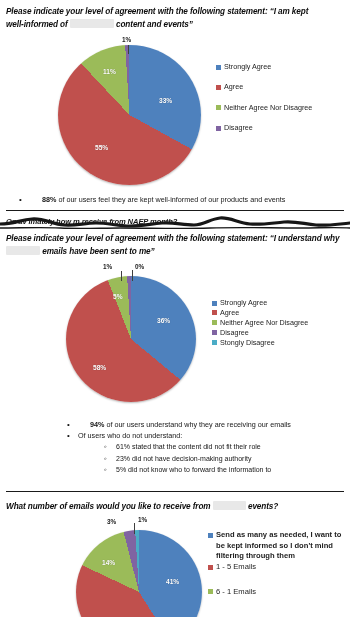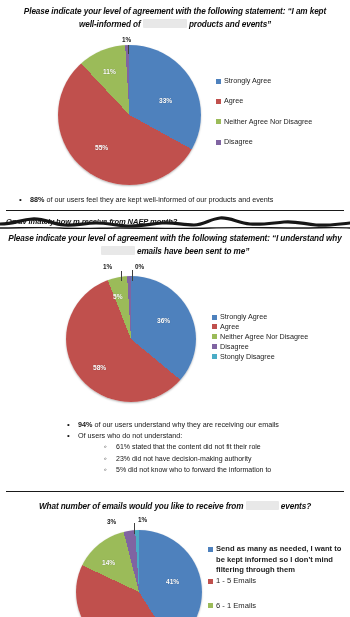--- a/index.html
+++ b/index.html
@@ -20,21 +20,20 @@
   
   .q-title {
     font-family: "Liberation Sans", sans-serif;
     font-style: italic;
     font-weight: bold;
     font-size: 8.2px;
     line-height: 13px;
     letter-spacing: -0.1px;
     color: #0d0d0d;
     padding: 0 6px;
-    text-align: center;
   }
   .q-title .redact {
     display: inline-block;
     background: #e8e8e8;
     color: transparent;
     border-radius: 1px;
     vertical-align: -1px;
   }
   .r1 { width: 44px; height: 9px; }
   .r2 { width: 34px; height: 9px; }
@@ -70,21 +69,21 @@
     font-weight: bold;
     color: #1a1a1a;
     white-space: nowrap;
   }
   .leader-v {
     position: absolute;
     border-left: 1px solid #3f3f3f;
   }
 
   
-  .legend { position: absolute; margin-top: 14px; }
+  .legend { position: absolute; }
   .legend-item {
     display: flex;
     align-items: flex-start;
     margin-bottom: 2px;
   }
   .legend-swatch {
     width: 5px;
     height: 5px;
     flex: 0 0 5px;
     margin-top: 2.5px;
@@ -110,21 +109,21 @@
     color: #161616;
   }
   .bullet-l1::before {
     content: "\2022";
     position: absolute;
     left: 19px;
     top: -0.5px;
     font-size: 8px;
     color: #161616;
   }
-  .bullet-l1 b { font-weight: bold; }
+  .bullet-l1 b { font-weight: bold; margin-left: 12px; }
   .bullet-l2 {
     position: relative;
     font-size: 7px;
     line-height: 11.5px;
     padding-left: 68px;
     color: #161616;
   }
   .bullet-l2::before {
     content: "\25E6";
     position: absolute;
@@ -164,21 +163,21 @@
   .torn-scribble { position: absolute; left: 0; top: 0; }
 </style>
 </head>
 <body>
 
 <div class="block" style="top:5px;">
   <div class="q-title">
     <span>Please indicate your level of agreement with the following statement: “I am kept</span><br>
     <span>well-informed of</span>
     <span class="redact r1">&nbsp;</span>
-    <span>products and events”</span>
+    <span>content and events”</span>
   </div>
 </div>
 
 <div class="block" style="top:40px;height:150px;">
   <div class="pie-wrap" style="left:58px; top:5px; width:145px; height:142px;">
     <div class="pie" style="left:0; top:0; width:143px; height:140px;">
       <div class="pie-inner" id="pie1" style="background: conic-gradient(rgb(78, 129, 189) 0deg, rgb(78, 129, 189) 118.8deg, rgb(192, 80, 77) 118.8deg, rgb(192, 80, 77) 316.8deg, rgb(155, 187, 89) 316.8deg, rgb(155, 187, 89) 356.4deg, rgb(128, 100, 162) 356.4deg, rgb(128, 100, 162) 360deg);"></div>
     </div>
 
     <span class="slice-label" style="left:101px; top:52px;">33%</span>

